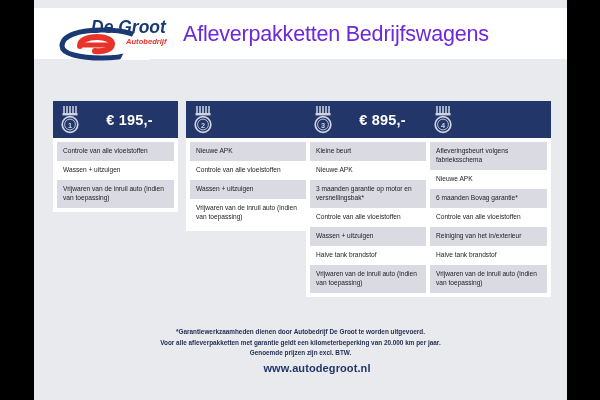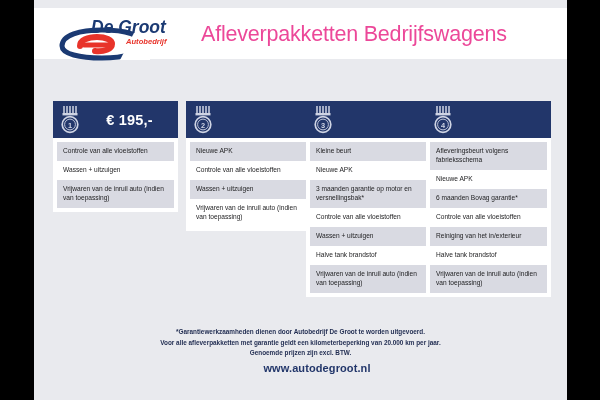--- a/index.html
+++ b/index.html
@@ -20,25 +20,25 @@
     position:absolute; left:0; top:8px; width:533px; height:51px;
     background:#ffffff;
     display:flex; align-items:center;
   }
   .logo-wrap{
     position:absolute; left:16px; top:8px;
     width:122px; height:48px;
   }
   .logo-svg{display:block;}
   .header-title{
-    position:absolute; left:167px; top:50%;
+    position:absolute; left:149px; top:50%;
     transform:translateY(-50%);
     font-size:21.5px;
     font-weight:400;
-    color:#ec4899;
+    color:#6d28d9;
     letter-spacing:-0.2px;
     white-space:nowrap;
   }
   
   .cards{
     position:absolute; left:0; top:101px; width:533px; height:220px;
   }
   .card{
     position:absolute; top:0;
     display:flex; flex-direction:column;
@@ -187,20 +187,21 @@
               <line x1="8" y1="1" x2="8" y2="9"></line>
             <line x1="11" y1="1" x2="11" y2="9"></line>
               <line x1="14" y1="1" x2="14" y2="9"></line>
             <line x1="17" y1="1" x2="17" y2="9"></line>
           </g>
           <rect x="3.5" y="8" width="15" height="2.4" fill="#cfd4e4"></rect>
           <circle cx="11" cy="19.5" r="7.8" fill="none" stroke="#cfd4e4" stroke-width="1.7"></circle>
           <circle cx="11" cy="19.5" r="5.4" fill="none" stroke="#cfd4e4" stroke-width="0.9"></circle>
           <text x="11" y="22.6" text-anchor="middle" font-family="'Liberation Sans', sans-serif" font-size="7.4" font-weight="bold" fill="#cfd4e4">3</text>
         </svg>
+        <div class="price">€ 895,-</div>
       </div>
       <div class="card-body">
         <div class="feature alt">Kleine beurt</div>
         <div class="feature plain">Nieuwe APK</div>
         <div class="feature alt">3 maanden garantie op motor en versnellingsbak*</div>
         <div class="feature plain">Controle van alle vloeistoffen</div>
         <div class="feature alt">Wassen + uitzuigen</div>
         <div class="feature plain">Halve tank brandstof</div>
         <div class="feature alt">Vrijwaren van de inruil auto (indien van toepassing)</div>
       </div>

